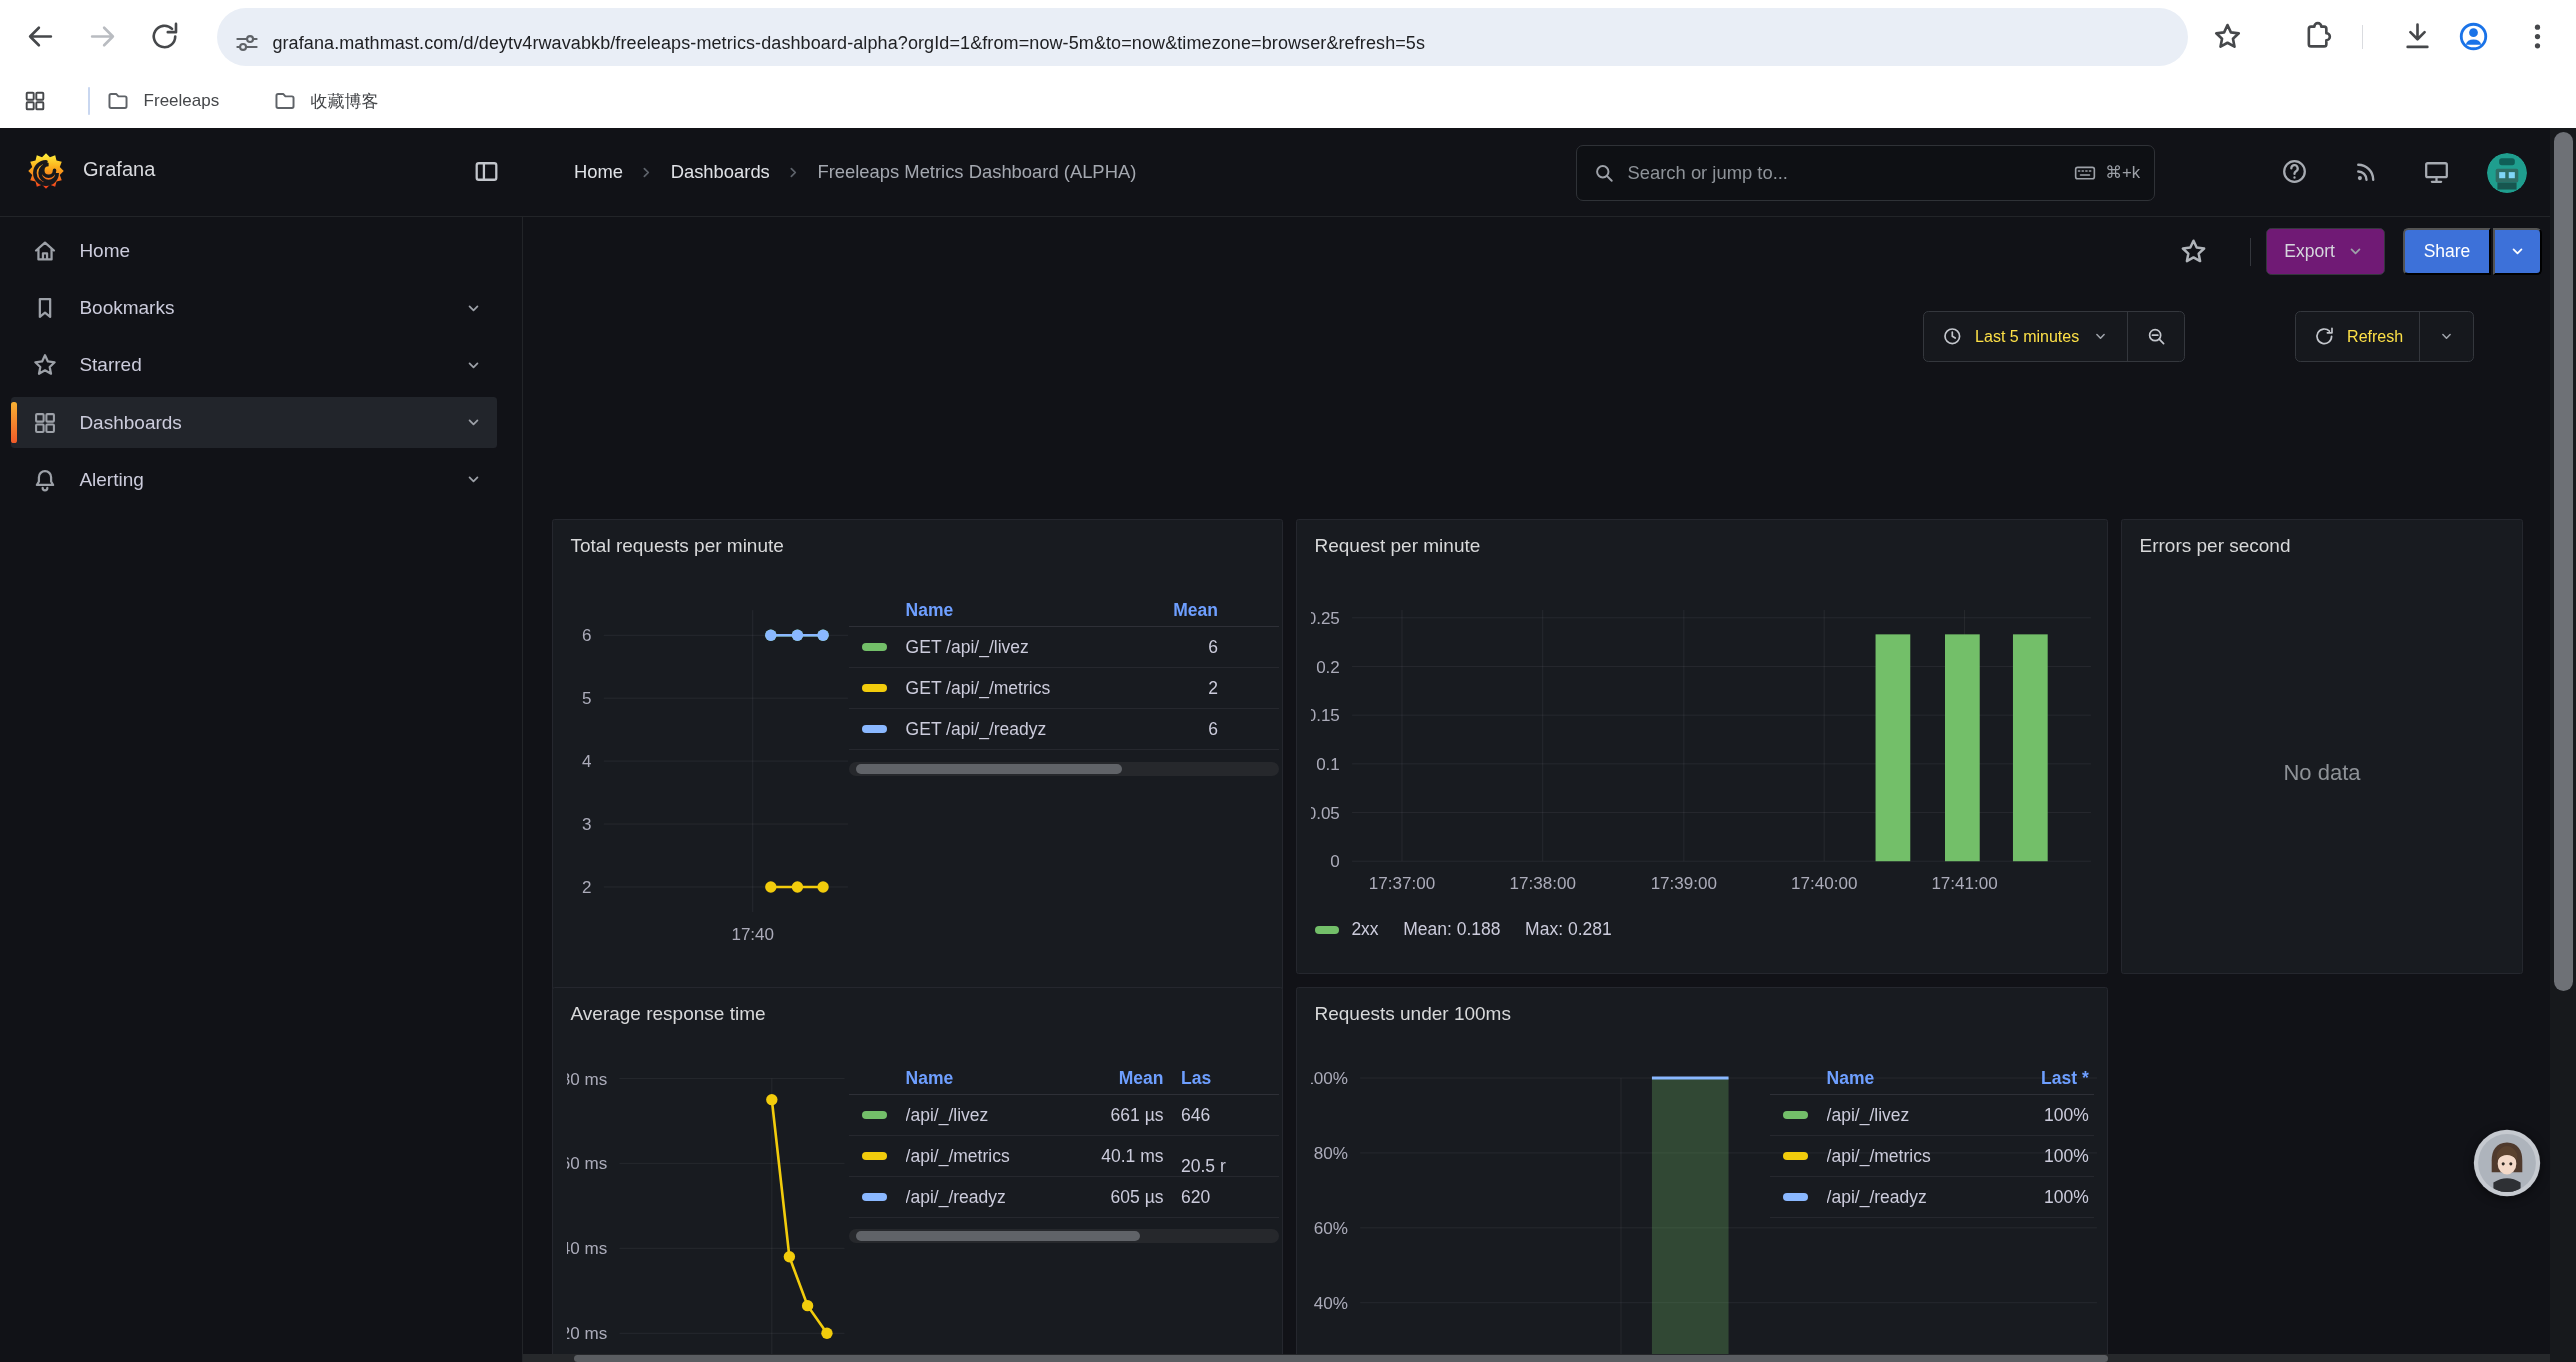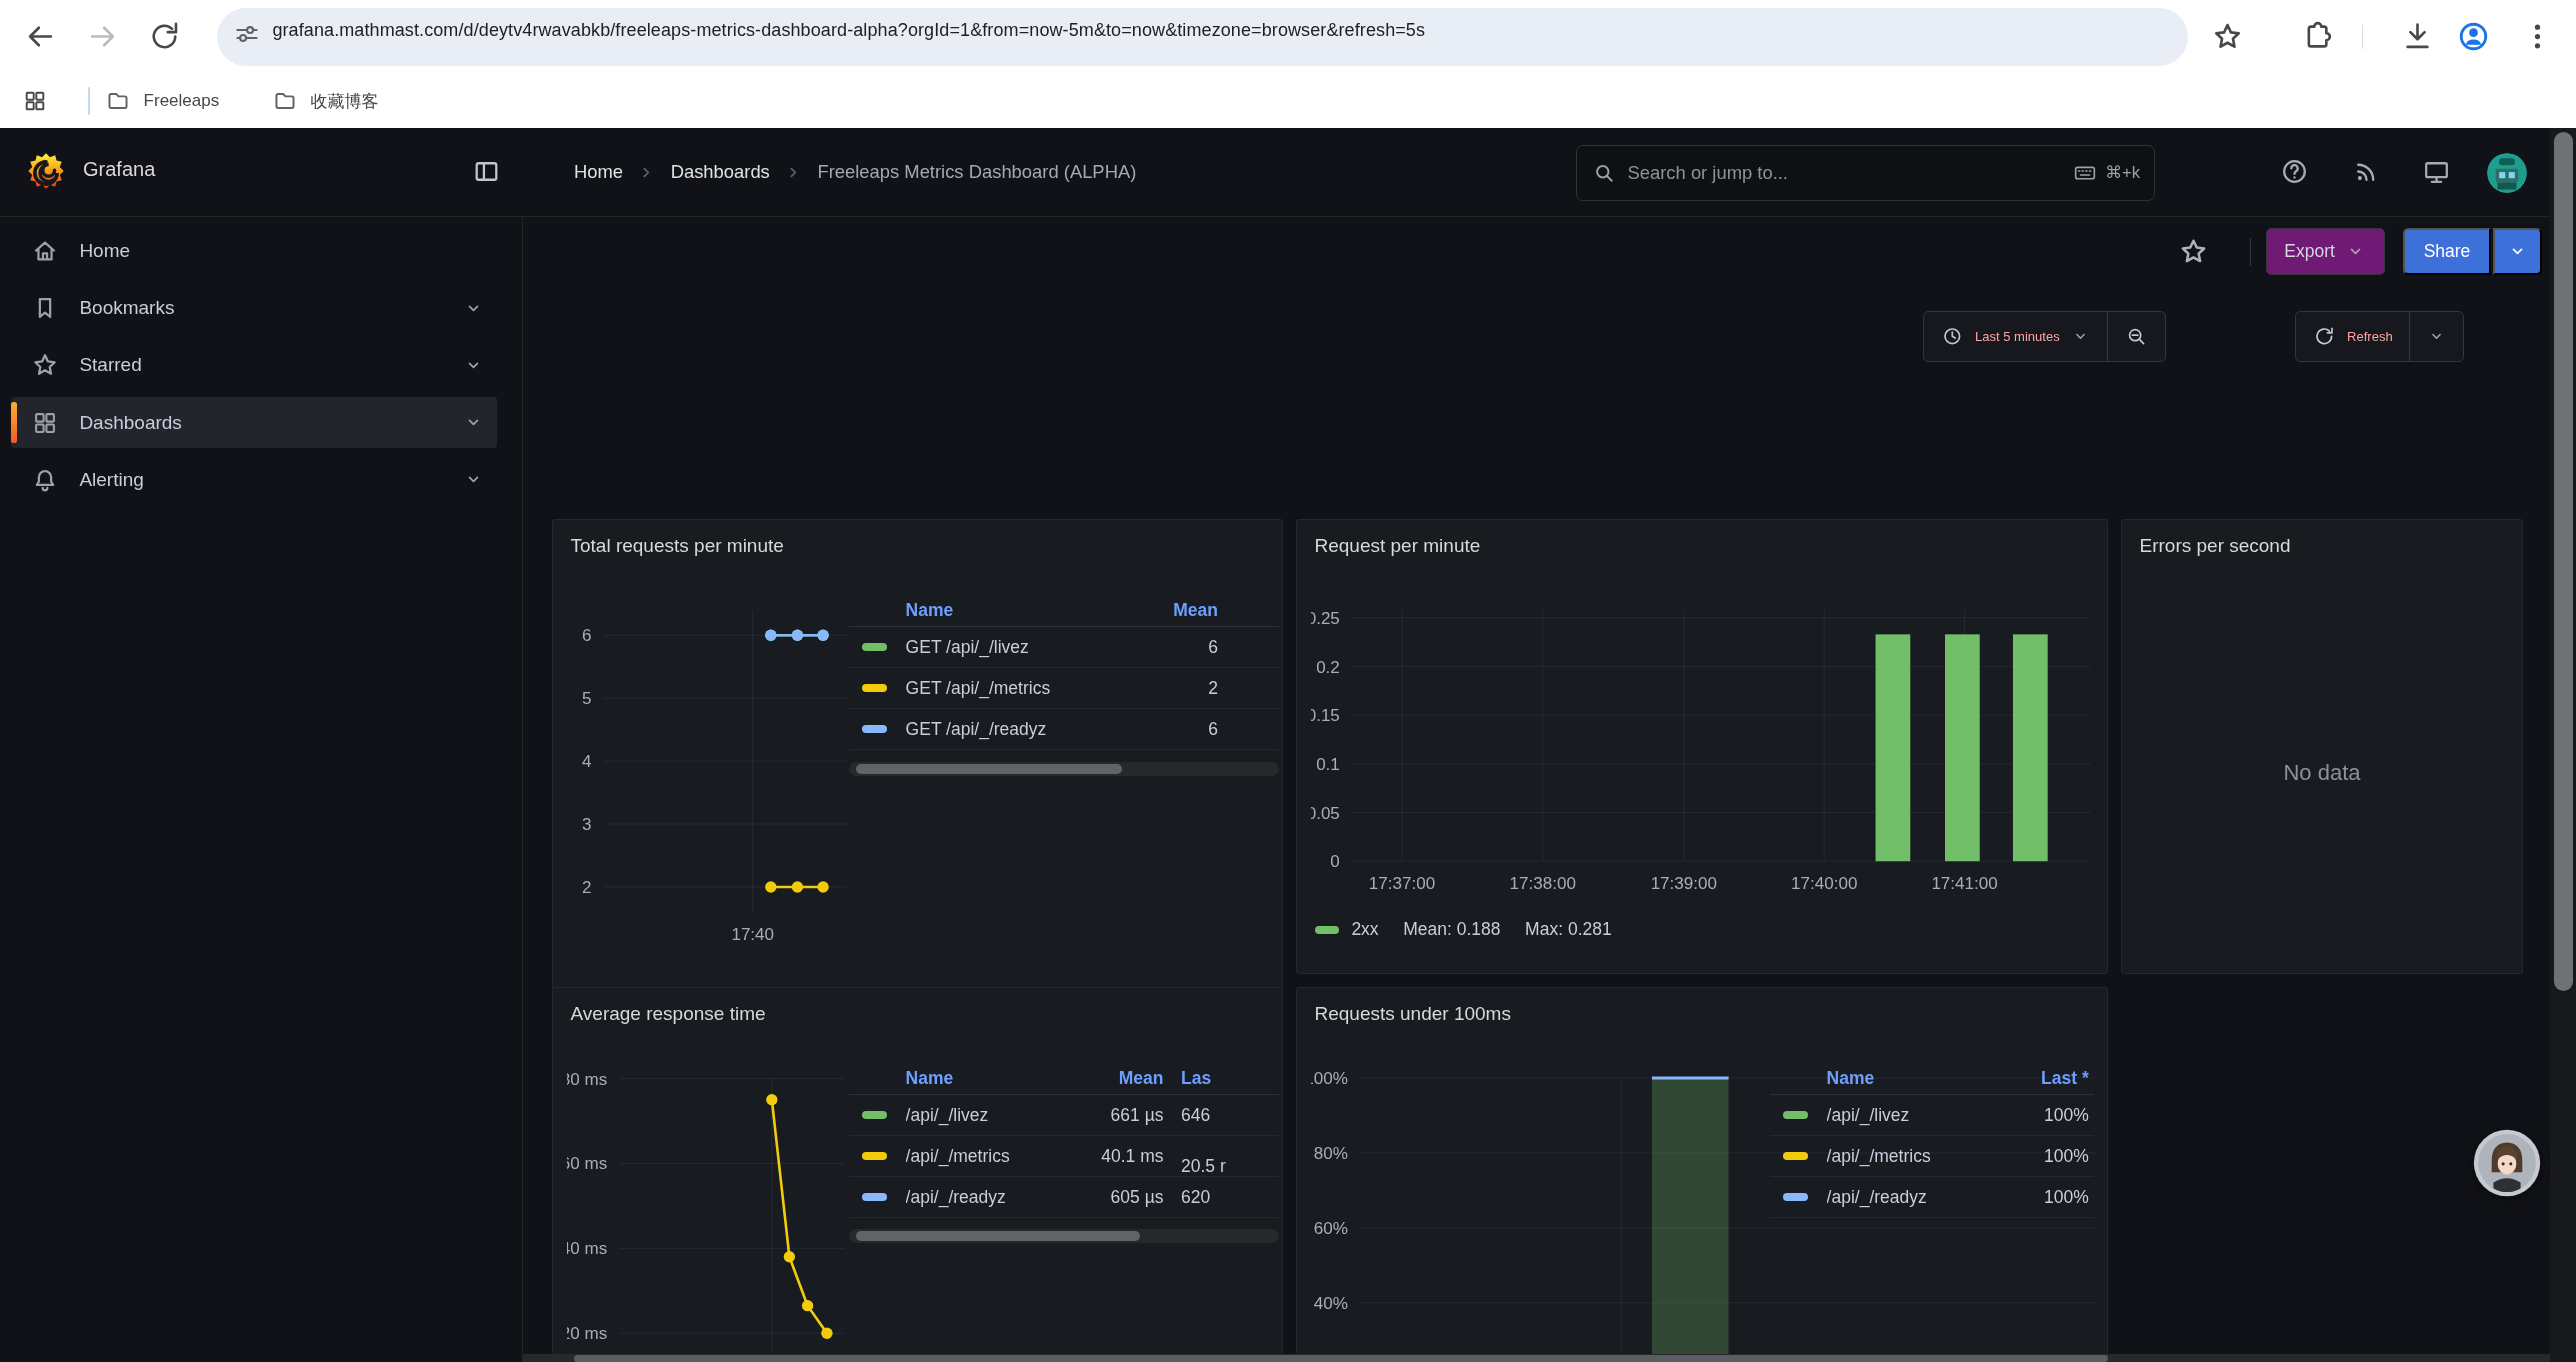--- a/index.html
+++ b/index.html
@@ -8,21 +8,21 @@
   .abs{position:absolute;}
   .ic{display:inline-flex;align-items:center;justify-content:center;width:30px;height:30px;flex:0 0 auto;}
   .ic svg{width:100%;height:100%;display:block;}
   svg{font-family:inherit;}
   svg text{font-family:"Liberation Sans","DejaVu Sans",sans-serif;}
 
   
   .chrome-toolbar{position:absolute;left:0;top:0;width:100%;height:74px;background:#ffffff;display:flex;align-items:center;}
   .nav-ic{position:absolute;top:19px;width:35px;height:35px;color:#46484b;}
   .nav-ic.disabled{color:#b9bcc1;}
-  .url-pill{position:absolute;left:217px;top:8px;width:1971px;height:58px;border-radius:29px;background:#e9eef6;display:flex;align-items:flex-start;padding:12px 23px 0 16px;box-sizing:border-box;}
+  .url-pill{position:absolute;left:217px;top:8px;width:1971px;height:58px;border-radius:29px;background:#e9eef6;display:flex;align-items:center;padding:12px 23px 0 16px;box-sizing:border-box;}
   .url-pill .tune{width:28px;height:28px;color:#5f6368;margin-right:11.4px;}
   .url-text{font-size:18px;color:#202124;white-space:nowrap;overflow:hidden;letter-spacing:0.1px;}
   .tb-right-ic{position:absolute;top:19px;width:35px;height:35px;color:#46484b;}
   .tb-sep{position:absolute;top:24.6px;width:0.9px;height:24.6px;background:#dadce0;}
 
   .chrome-bookmarks{position:absolute;left:0;top:74px;width:100%;height:54px;background:#ffffff;border-bottom:0.9px solid #e8eaed;}
   .bm-sep{position:absolute;left:88px;top:13px;width:1.8px;height:28px;background:#c9d7f0;border-radius:0.9px;}
   .bm-item{position:absolute;top:7px;height:40px;display:flex;align-items:center;gap:12.3px;padding:0 12.3px;border-radius:20px;color:#45474a;font-size:17px;cursor:pointer;}
   .bm-item .ic{width:26px;height:26px;color:#5f6368;}
 
@@ -49,21 +49,21 @@
   .btn-secondary{border:0.9px solid #34373d;background:#701a75;color:#d5d7dd;}
   .export-btn{position:absolute;left:1743px;top:11.4px;width:119px;height:47px;}
   .btn .ic{width:23px;height:23px;color:#9da1a8;}
   .share-group{position:absolute;left:1880px;top:11.4px;height:47px;display:flex;}
   .share-main{width:88px;height:47px;background:#3d71d9;color:#ffffff;font-weight:500;border-radius:5.3px 0 0 5.3px;}
   .share-caret{width:49px;height:47px;background:#3d71d9;border-radius:0 5.3px 5.3px 0;margin-left:1.8px;}
   .share-caret .ic{color:#ffffff;}
 
   .timebar{position:absolute;left:523px;top:161px;right:26px;height:88px;}
   .tgroup{position:absolute;top:22px;height:49px;display:flex;border:0.9px solid #34373d;border-radius:5.3px;background:#16181d;overflow:hidden;}
-  .tseg{display:flex;align-items:center;gap:10.5px;padding:0 16px;color:#fca5a5;font-size:13px;cursor:pointer;}
+  .tseg{display:flex;align-items:center;gap:10.5px;padding:0 16px;color:#fde047;font-size:16px;cursor:pointer;}
   .tseg + .tseg{border-left:0.9px solid #34373d;}
   .tseg .ic{width:24.6px;height:24.6px;color:#c3c6cc;}
   .tseg .chev{width:21px;height:21px;color:#9da1a8;}
 
   
   .sidebar{position:absolute;left:0;top:89px;width:523px;bottom:0;border-right:0.9px solid #222428;box-sizing:border-box;}
   .logo{position:absolute;left:24.6px;top:24px;width:42px;height:42px;cursor:pointer;}
   .collapse-btn{position:absolute;left:470px;top:27px;width:33px;height:33px;color:#c3c6cc;cursor:pointer;}
   .sb-item{position:relative;margin:0 24.6px 6.1px 11.4px;height:51px;display:flex;align-items:center;border-radius:3.5px;color:#ccccdc;font-size:19px;cursor:pointer;}
   .sb-item:first-child{margin-top:8.8px;}

